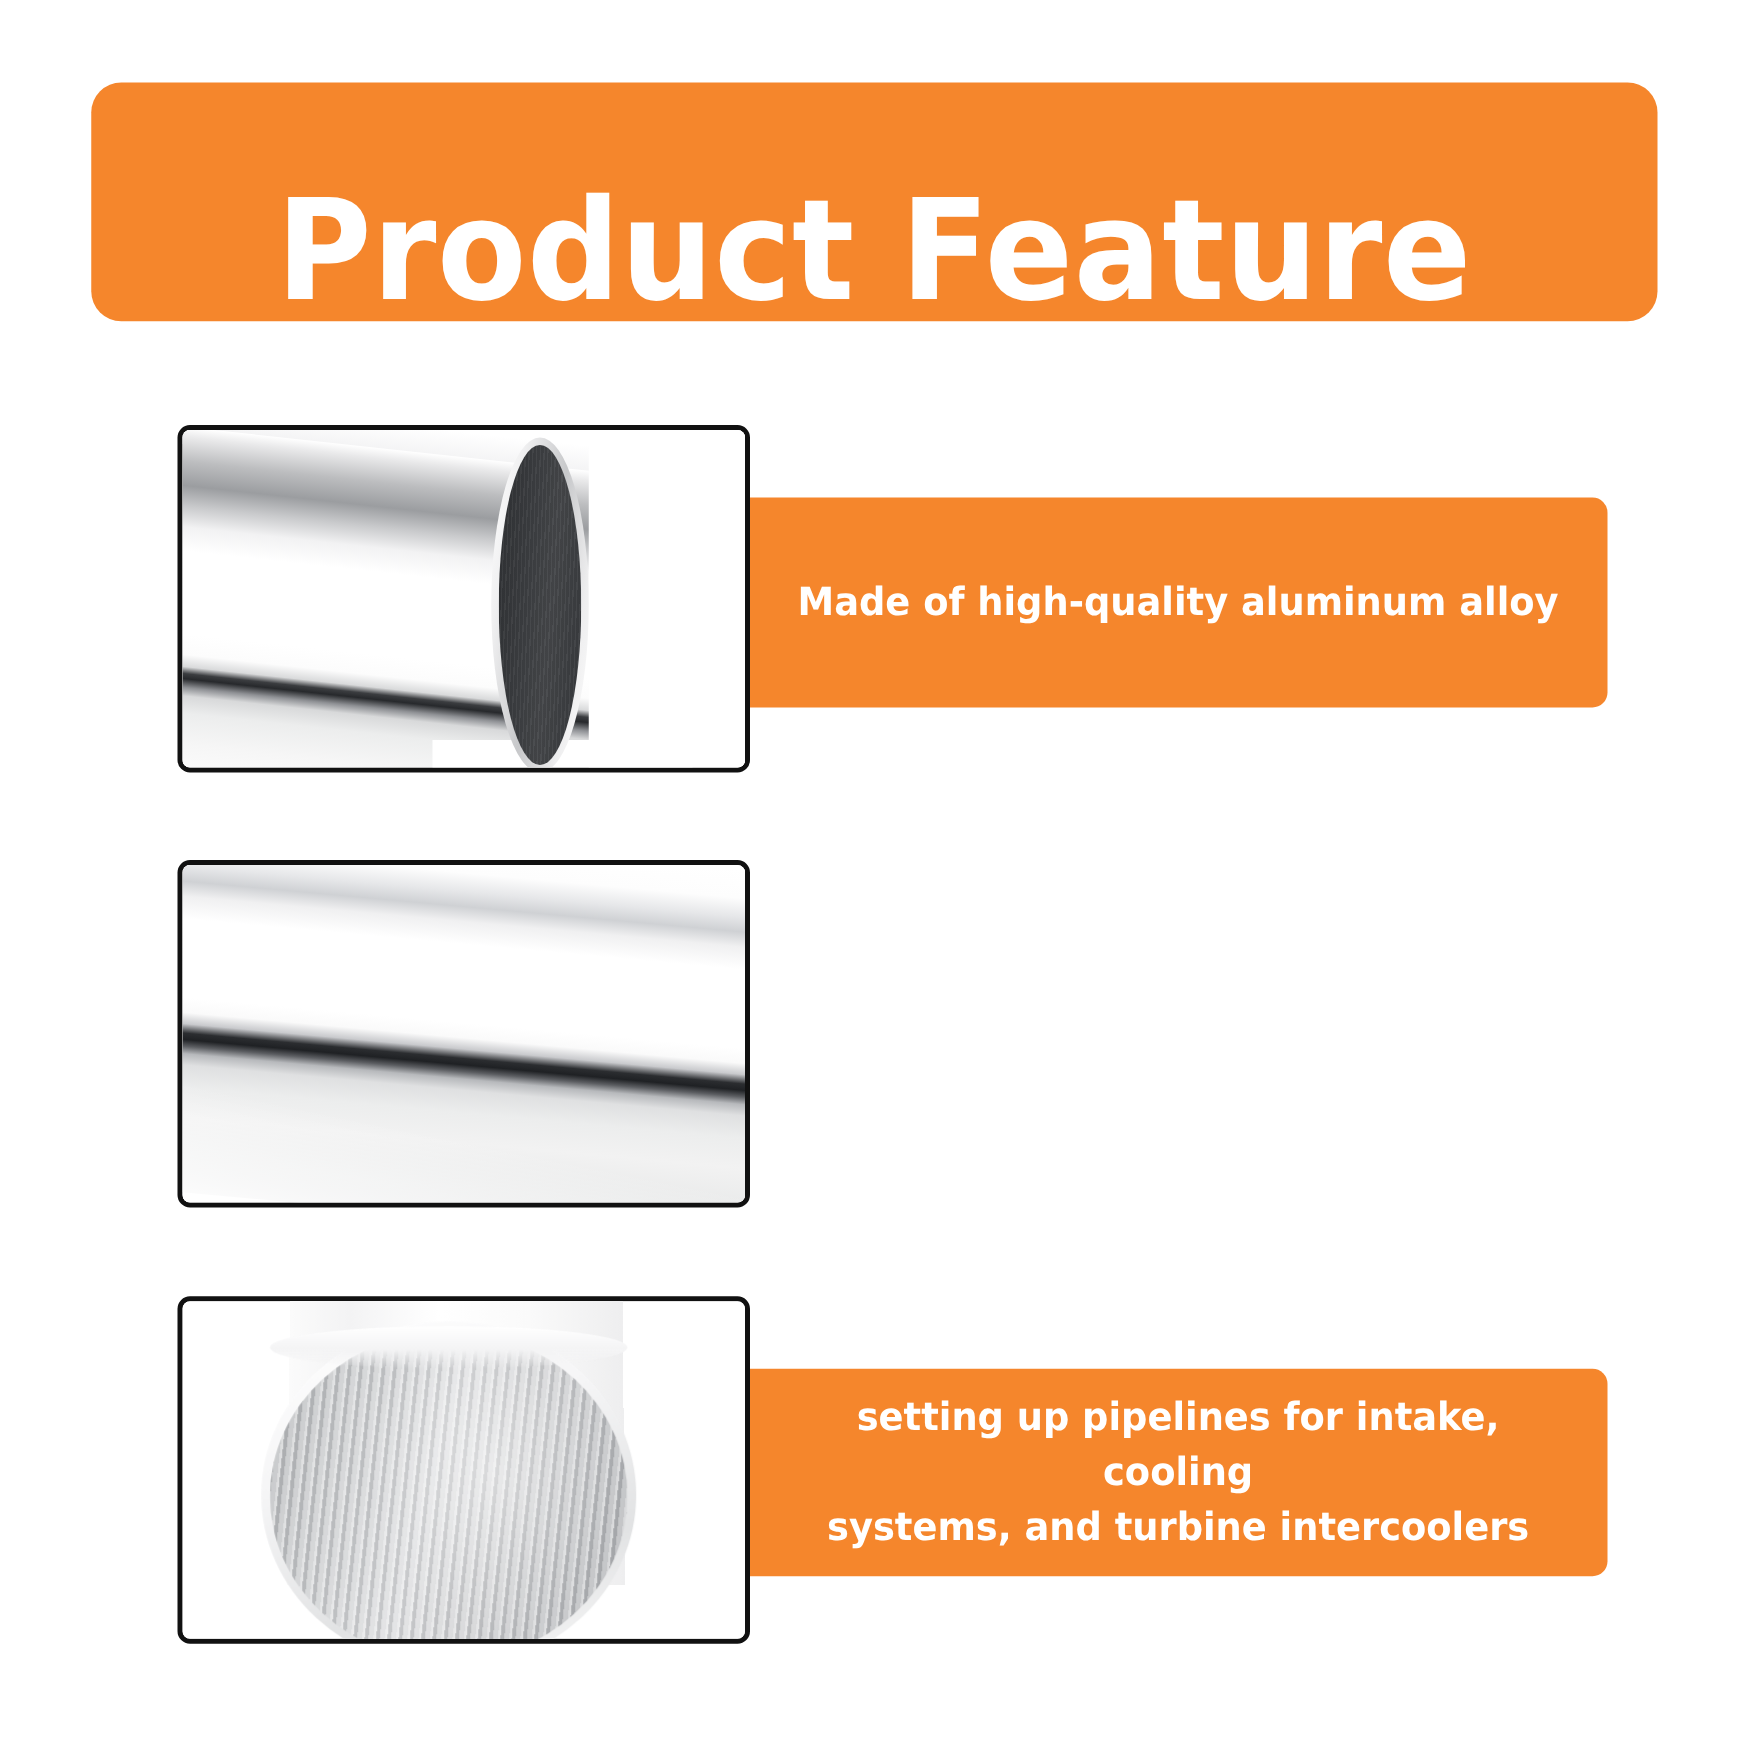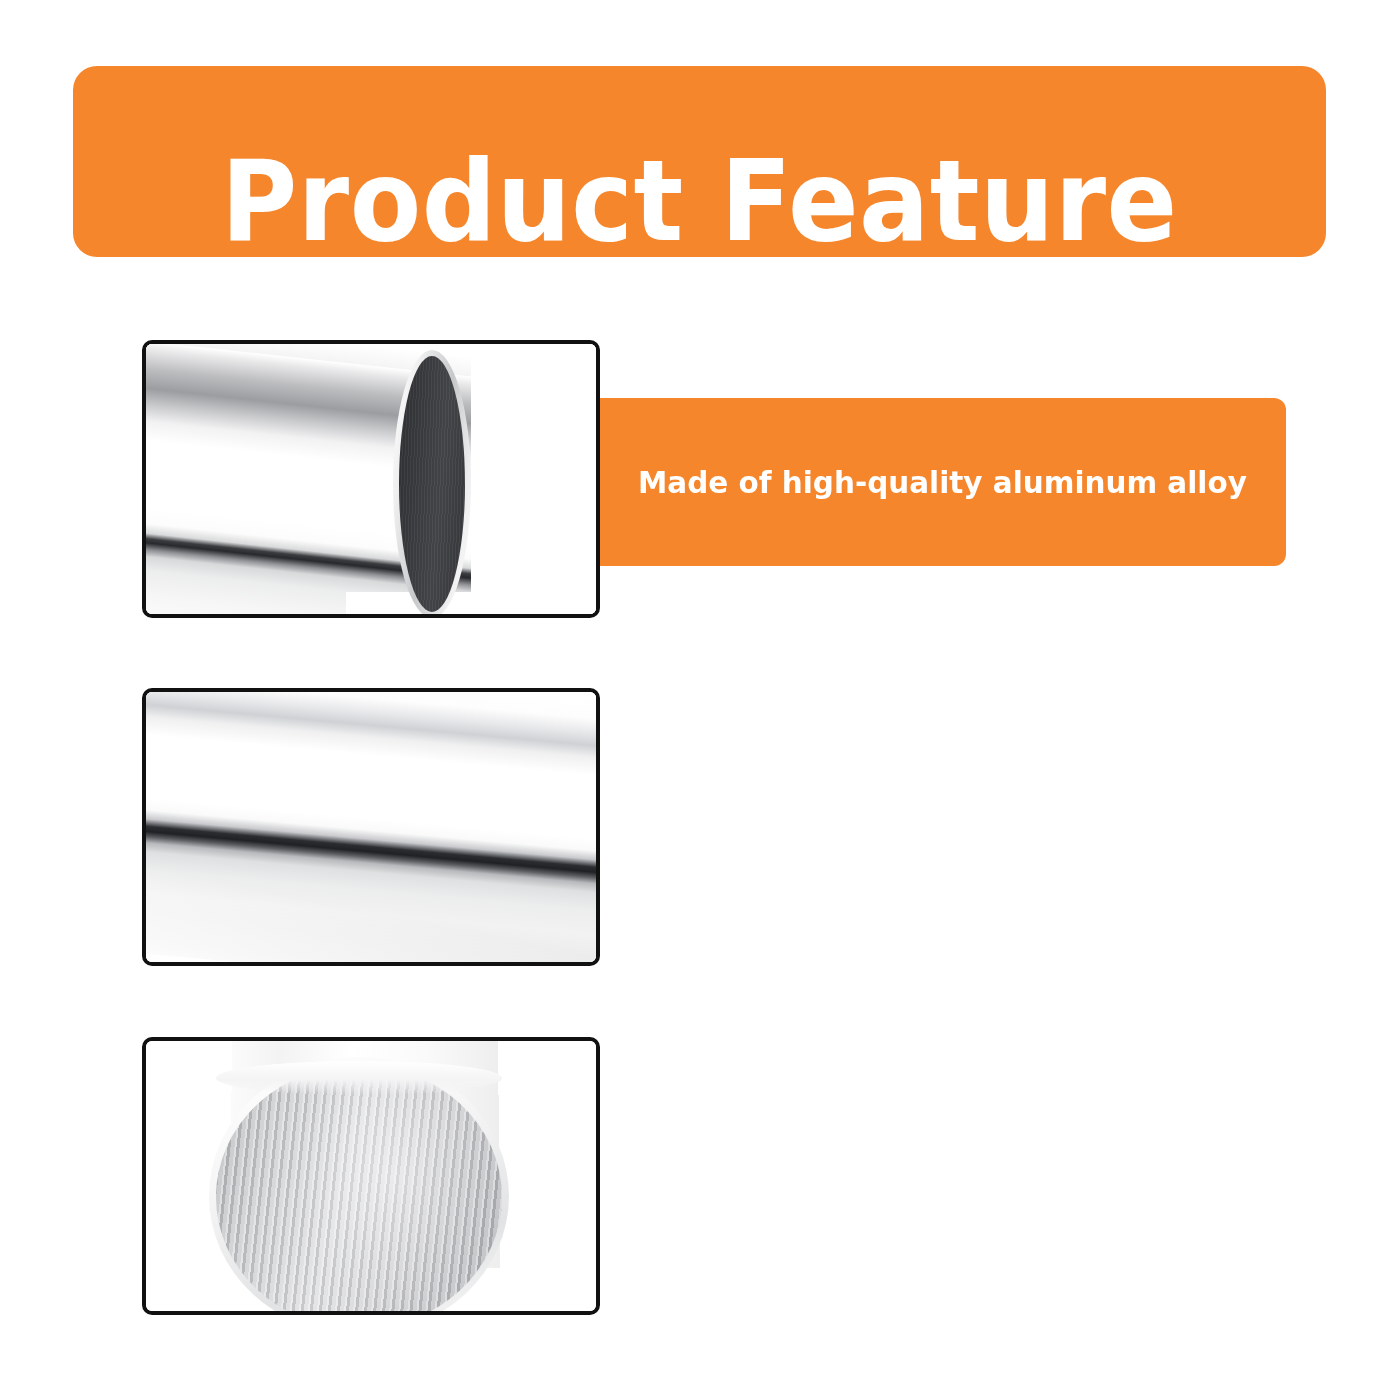--- a/index.html
+++ b/index.html
@@ -307,20 +307,24 @@
     <div class="card-inner">
       <div class="p2-body"></div>
       <div class="p2-lowerfade"></div>
     </div>
   </div>
 
 </div>
 
 <div class="feature-row" id="feature-row-2">
 
+  <div class="text-panel panel-2">
+    <div class="panel-text">setting up pipelines for intake, cooling
+systems, and turbine intercoolers</div>
+  </div>
 
   <div class="image-card">
     <div class="card-inner">
       <div class="p3-shaft"></div>
       <div class="p3-outer"></div>
       <div class="p3-face"></div>
       <div class="p3-facehl"></div>
       <div class="p3-topcrescent"></div>
     </div>
   </div>

